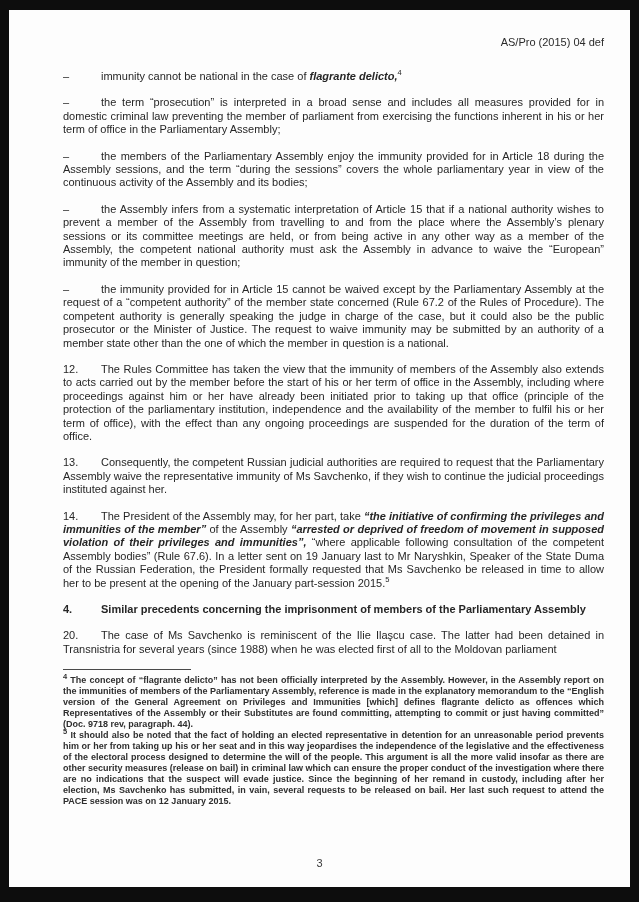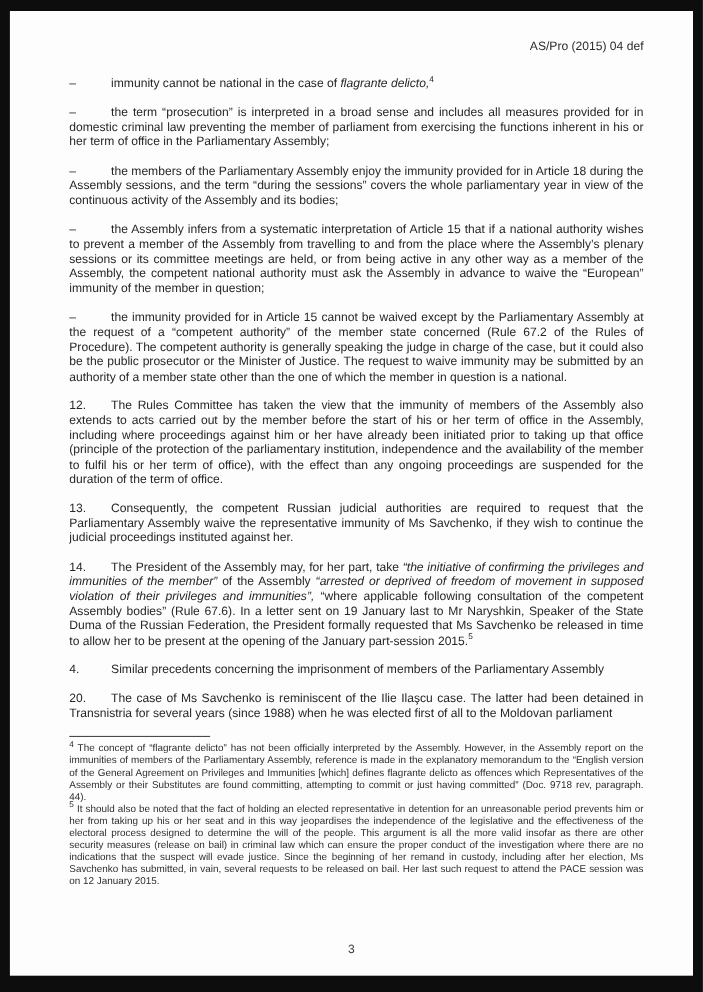--- a/index.html
+++ b/index.html
@@ -9,63 +9,63 @@
     font-family: "Liberation Sans", "DejaVu Sans", sans-serif;
     position: relative;
     overflow: hidden;
   }
   .page {
     position: absolute;
     left: 9px; right: 9px; top: 10px; bottom: 15px;
     background: #fdfdfd;
     color: #262626;
     box-sizing: border-box;
-    padding: 26px 45px 0 54px;
+    padding: 26px 26px 0 54px;
   }
   .doc-ref {
     text-align: right;
     font-size: 11px;
     color: #2b2b2b;
     margin-bottom: 22px;
   }
   .content { font-size: 11px; line-height: 13.4px; text-align: justify; }
   .para { margin: 0 0 13px 0; }
   .lead {
     display: inline-block;
     width: 38px;
     vertical-align: top;
   }
-  .heading { font-weight: normal; }
+  .heading { font-weight: bold; }
   sup.fn-ref {
     font-size: 7.5px;
     line-height: 0;
     vertical-align: super;
   }
   .footnotes {
     margin-top: 2px;
     font-size: 9px;
     line-height: 11px;
     text-align: justify;
     color: #2e2e2e;
   }
   .fn-sep {
     width: 128px;
     border: none;
     border-top: 1.5px solid #4a4a4a;
     margin: 0 0 5px 0;
   }
-  .fn { margin: 0; }
+  .fn { margin: 0; font-weight: bold; }
   .page-num {
     position: absolute;
     bottom: 18px; left: 0; right: 0;
     text-align: center;
     font-size: 11px;
     color: #3a3a3a;
   }
-  i { font-style: italic; }
+  i { font-style: italic; font-weight: bold; }
 </style>
 </head>
 <body>
 
 <div class="page">
 
   <div class="doc-ref">AS/Pro (2015) 04 def</div>
 
   <div class="content">
 

